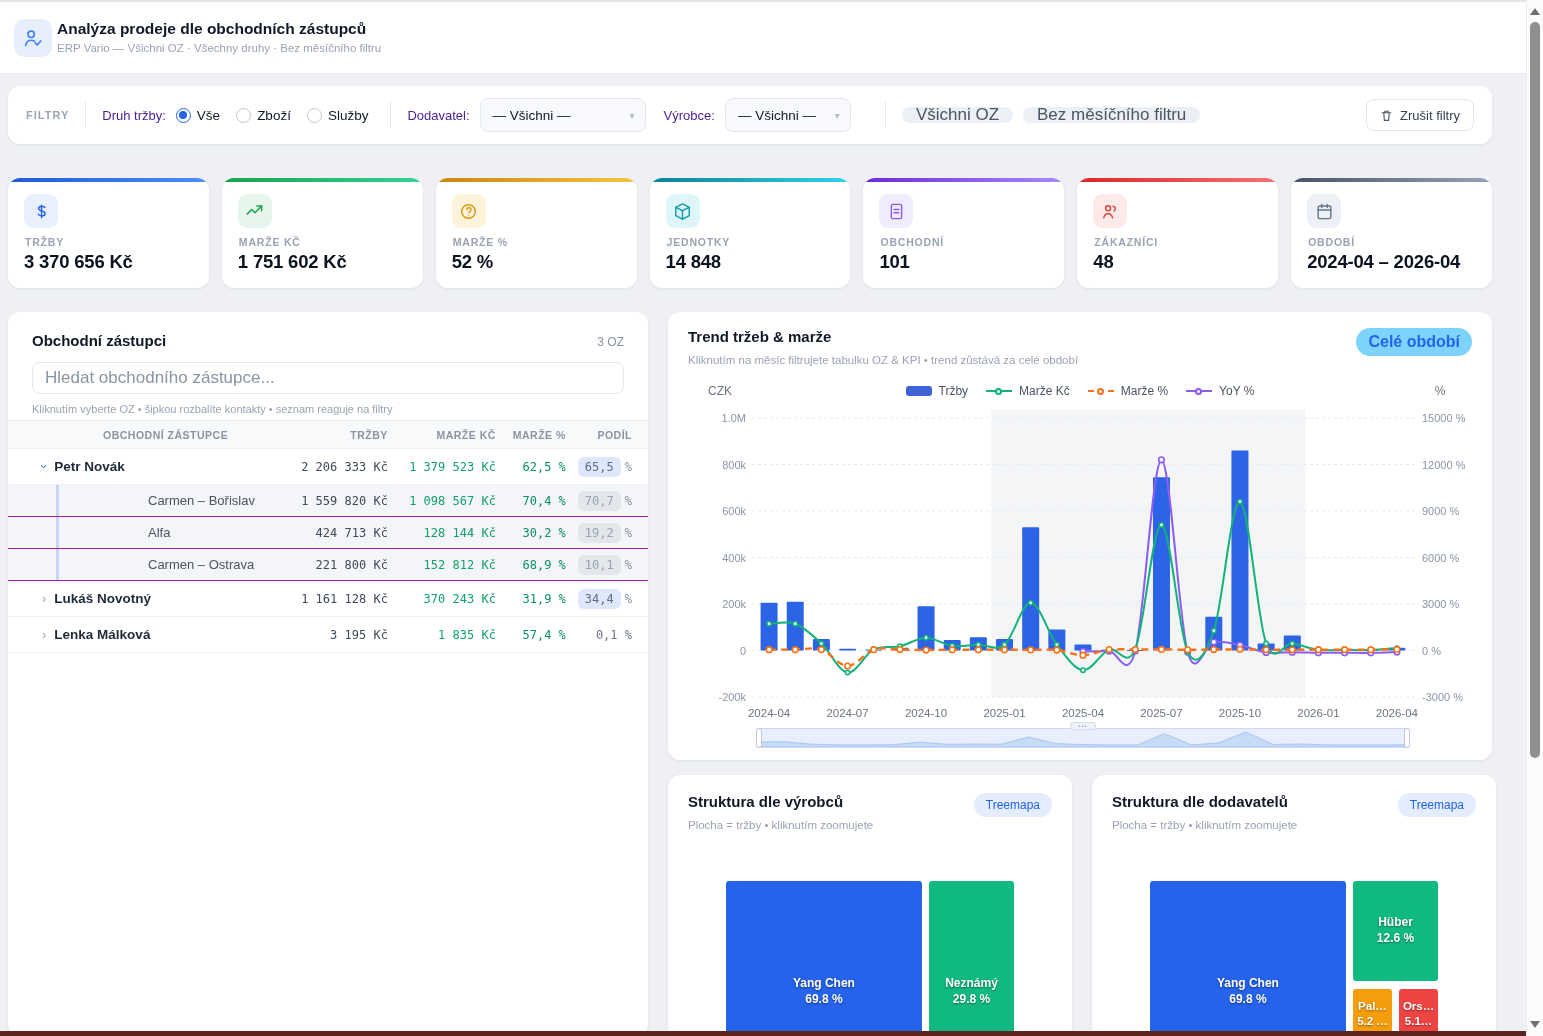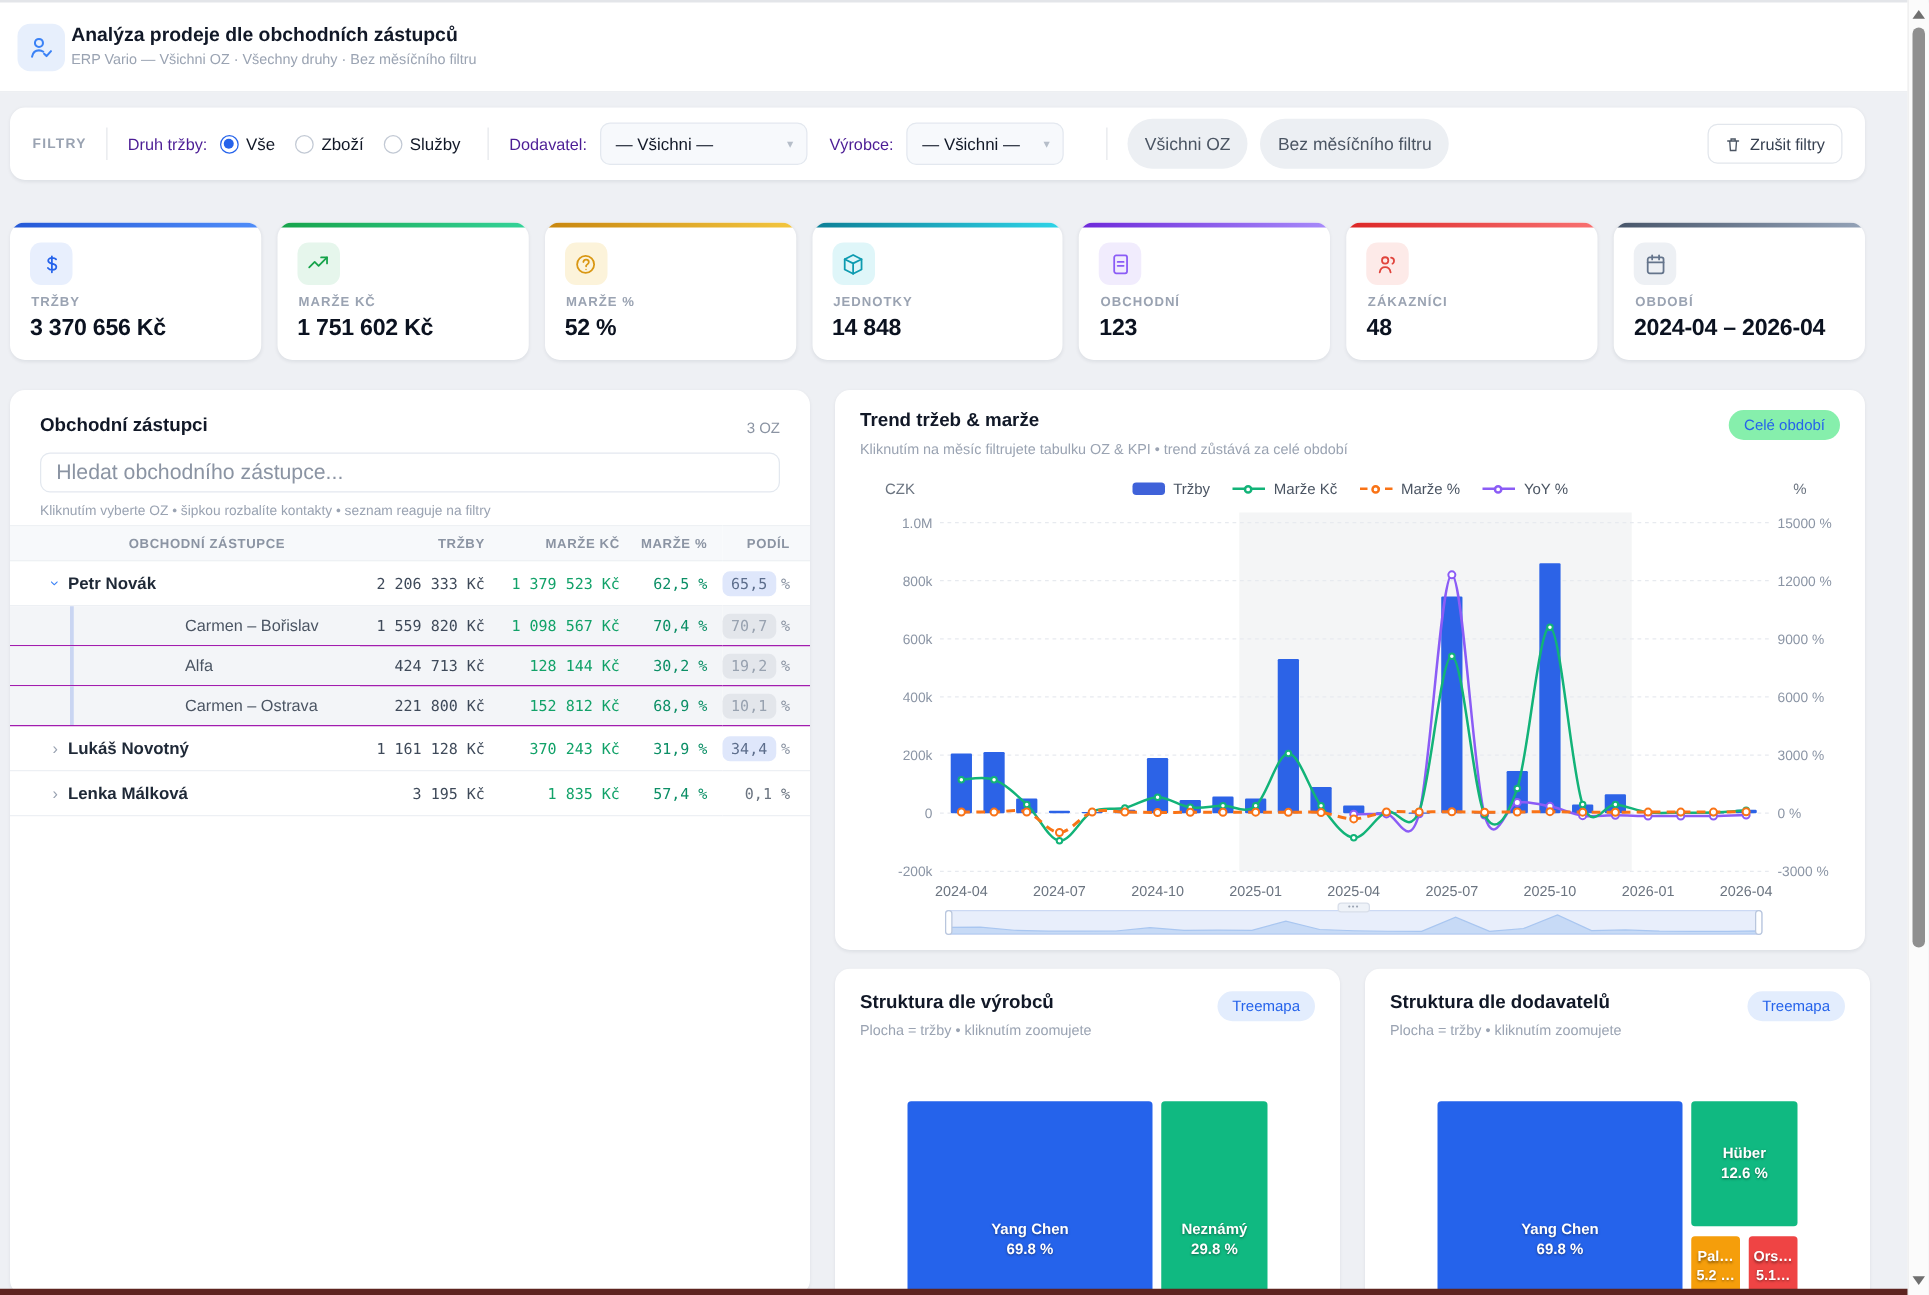--- a/index.html
+++ b/index.html
@@ -18,21 +18,21 @@
   .filters-label { font-size:11px; font-weight:700; letter-spacing:1px; color:#9aa3b2; }
   .vdiv { width:1px; height:26px; background:#e5e7eb; margin:0 16px; }
   .flt-label { font-size:13px; color:#4c1d95; margin-right:10px; white-space:nowrap; }
   .radio-group { display:flex; align-items:center; gap:16px; margin-right:6px; }
   .radio-opt { display:flex; align-items:center; gap:6px; font-size:13.5px; color:#111827; cursor:default; }
   .radio-dot { width:15px; height:15px; border-radius:50%; border:1.5px solid #c2c9d4; background:#fff; position:relative; }
   .radio-dot.sel { border-color:#2563eb; }
   .radio-dot.sel::after { content:""; position:absolute; left:2.5px; top:2.5px; width:8px; height:8px; border-radius:50%; background:#2563eb; }
   .select-box { height:34px; background:#f7f9fc; border:1px solid #e3e8ef; border-radius:8px; display:flex; align-items:center; justify-content:space-between; padding:0 10px 0 12px; font-size:13.5px; color:#111827; margin-right:18px; }
   .select-box .chev { color:#b6bec9; font-size:10px; margin-left:14px; }
-  .chip { height:40px; display:flex; align-items:center; padding:0 14px; background:#eceff3; border-radius:999px; font-size:14px; color:#4b5563; margin-right:10px; white-space:nowrap; }
+  .chip { height:16px; display:flex; align-items:center; padding:0 14px; background:#eceff3; border-radius:999px; font-size:17px; color:#4b5563; margin-right:10px; white-space:nowrap; }
   .spacer { flex:1; }
   .clear-btn { height:32px; display:flex; align-items:center; gap:7px; padding:0 13px; border:1px solid #e2e6ec; border-radius:8px; background:#fff; font-size:13px; color:#374151; }
 
   
   .kpi-row { position:absolute; left:8px; top:178px; width:1484px; display:flex; gap:13px; }
   .kpi-card { flex:1; height:110px; background:#fff; border-radius:12px; box-shadow:0 1px 3px rgba(15,23,42,.07); position:relative; overflow:hidden; }
   .kpi-accent { position:absolute; left:0; top:0; right:0; height:4px; }
   .kpi-icon { position:absolute; left:16px; top:16px; width:34px; height:34px; border-radius:9px; display:flex; align-items:center; justify-content:center; font-weight:700; }
   .kpi-label { position:absolute; left:17px; top:58px; font-size:10.5px; font-weight:700; letter-spacing:.8px; color:#9aa3b2; }
   .kpi-value { position:absolute; left:16px; top:73px; font-size:18.5px; font-weight:800; color:#0b1220; letter-spacing:-.2px; white-space:nowrap; }
@@ -62,21 +62,21 @@
   .podil-pill { display:inline-block; padding:3px 7px; border-radius:6px; }
   .pill-l0 { background:#dfe7fb; color:#5d6e8c; }
   .pill-l1 { background:#e3e6eb; color:#98a2b0; }
   .podil-suffix { color:#8b94a3; margin-left:4px; }
   .podil-plain { color:#6b7480; }
 
   
   .trend-card { position:absolute; left:668px; top:312px; width:824px; height:448px; background:#fff; border-radius:12px; box-shadow:0 1px 3px rgba(15,23,42,.07); }
   .trend-title { position:absolute; left:20px; top:16px; font-size:15px; font-weight:700; color:#111827; }
   .trend-subtitle { position:absolute; left:20px; top:42px; font-size:11.5px; color:#9aa3b2; }
-  .trend-badge { position:absolute; right:20px; top:16px; background:#86efac; color:#2563eb; font-size:12px; padding:5px 12px; border-radius:999px; }
+  .trend-badge { position:absolute; right:20px; top:16px; background:#7dd3fc; color:#2563eb; font-size:16px; padding:5px 12px; border-radius:999px;font-weight:bold; }
   .legend-row { position:absolute; left:12px; right:12px; top:72px; display:flex; align-items:center; }
   .axis-title { width:80px; text-align:center; font-size:12px; color:#6b7480; }
   .legend-items { flex:1; display:flex; align-items:center; justify-content:center; gap:18px; }
   .legend-item { display:flex; align-items:center; gap:7px; font-size:12px; color:#4b5563; }
   .lg-bar { width:26px; height:10px; border-radius:3px; }
   .lg-line { width:26px; height:0; border-top:2px solid; position:relative; }
   .lg-line.dashed { border-top-style:dashed; }
   .lg-line .ring { position:absolute; left:9px; top:-4.5px; width:7px; height:7px; border-radius:50%; background:#fff; border:2px solid; }
   .trend-svg { position:absolute; left:12px; top:96px; }
   .brush { position:absolute; left:88px; top:416px; width:654px; height:20px; background:#e8eefb; border:1px solid #ccd9f4; border-radius:3px; }
@@ -208,21 +208,21 @@
     <div class="kpi-card">
       <div class="kpi-accent" style="background: linear-gradient(90deg, rgb(109, 40, 217), rgb(167, 139, 250));"></div>
       <div class="kpi-icon" style="background: rgb(241, 236, 253); color: rgb(139, 92, 246);">
         <svg width="19" height="19" viewBox="0 0 24 24" fill="none" stroke="currentColor" stroke-width="1.8" stroke-linecap="round" stroke-linejoin="round">
           <rect x="5.5" y="3" width="13" height="18" rx="2"></rect>
           <line x1="9" y1="9.5" x2="15" y2="9.5"></line>
           <line x1="9" y1="13.5" x2="15" y2="13.5"></line>
         </svg>
       </div>
       <div class="kpi-label">OBCHODNÍ</div>
-      <div class="kpi-value">123</div>
+      <div class="kpi-value">101</div>
     </div>
     <div class="kpi-card">
       <div class="kpi-accent" style="background: linear-gradient(90deg, rgb(220, 38, 38), rgb(248, 113, 113));"></div>
       <div class="kpi-icon" style="background: rgb(253, 234, 232); color: rgb(224, 68, 60);">
         <svg width="19" height="19" viewBox="0 0 24 24" fill="none" stroke="currentColor" stroke-width="1.8" stroke-linecap="round" stroke-linejoin="round">
           <circle cx="9" cy="8" r="3.2"></circle>
           <path d="M3.5 20c.6-3.4 2.8-5.2 5.5-5.2s4.9 1.8 5.5 5.2"></path>
           <path d="M15 5.2c1.8.3 3 1.6 3 3.3 0 1.2-.6 2.2-1.6 2.8"></path>
         </svg>
       </div>

